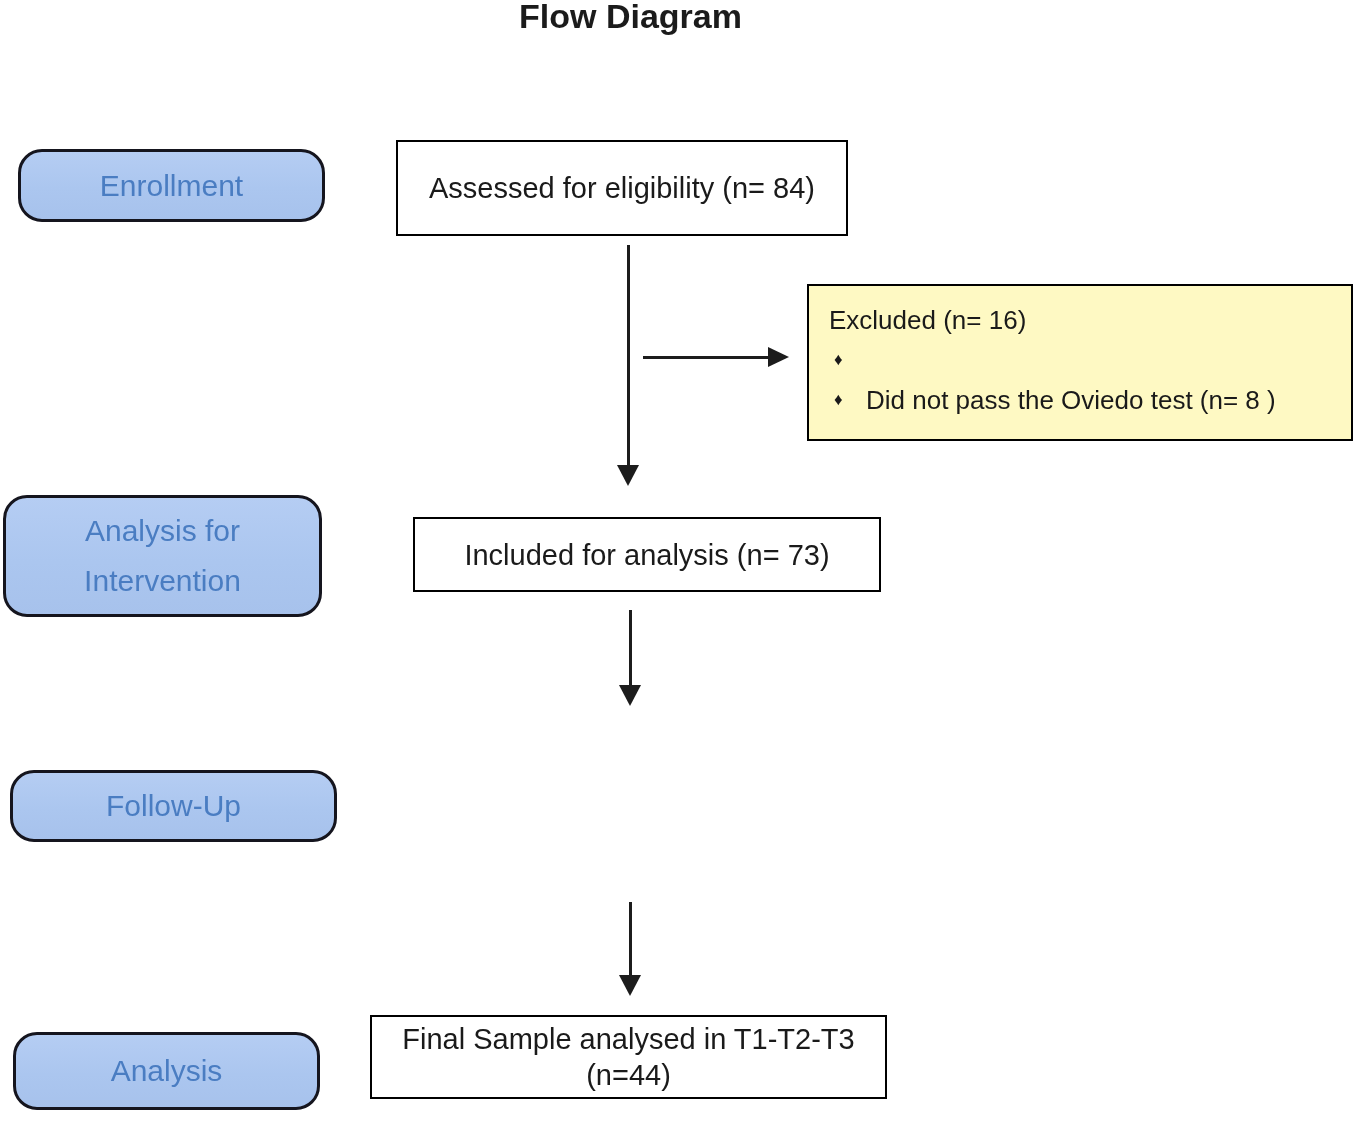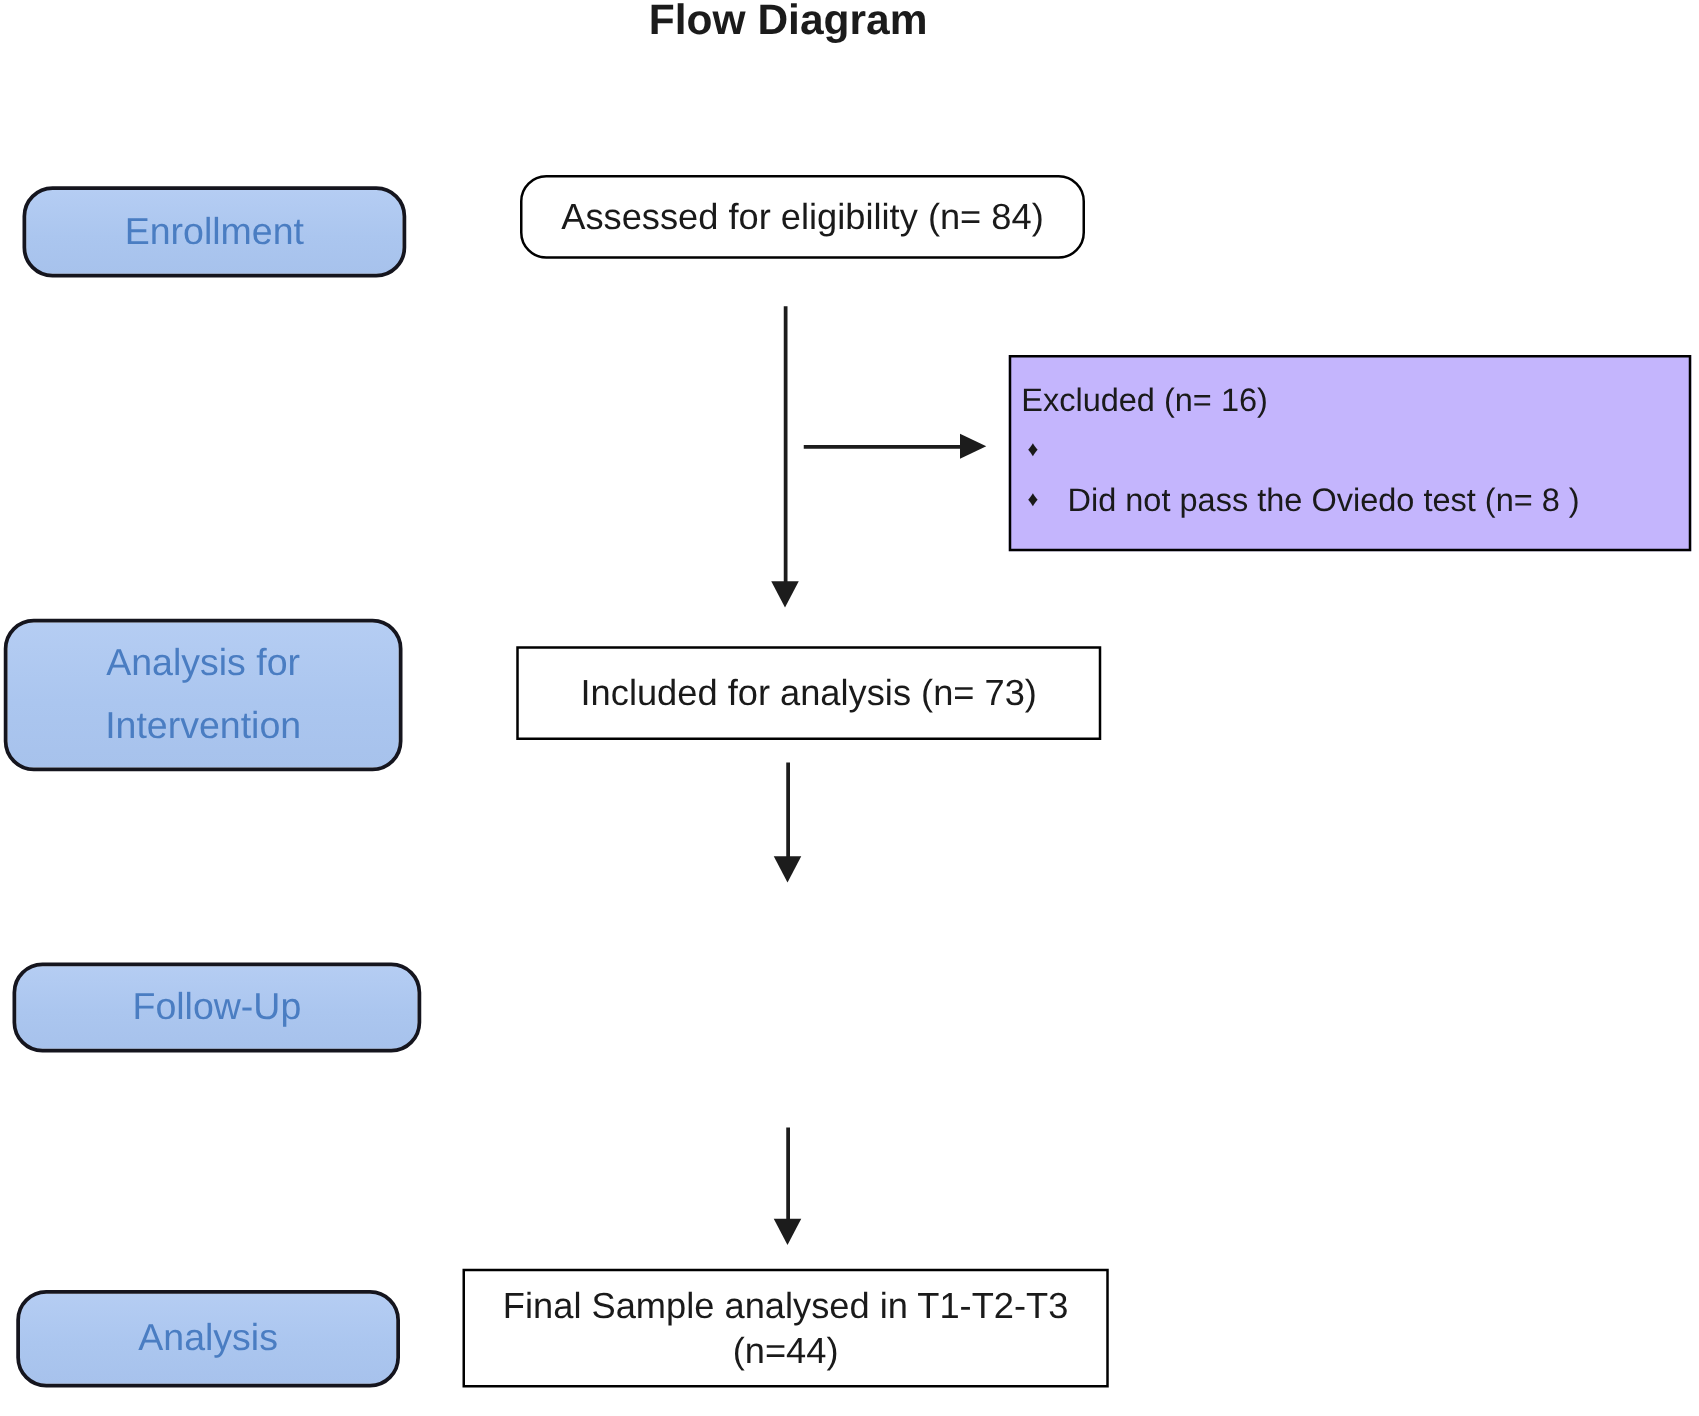--- a/index.html
+++ b/index.html
@@ -55,37 +55,37 @@
     border: 2.5px solid #000000;
     display: flex;
     align-items: center;
     justify-content: center;
     text-align: center;
     color: #1a1a1a;
     font-size: 29px;
     line-height: 36px;
   }
   .pbox span { white-space: pre-line; }
-  .box-assessed      { left: 416px; top: 140px;  width: 452px; height: 67px; border-radius: 21px;  }
+  .box-assessed      { left: 396px; top: 140px;  width: 452px; height: 96px;  }
   .box-included      { left: 413px; top: 517px;  width: 468px; height: 75px; justify-content: center;  }
   .box-notcompleted  { left: 405px; top: 737px;  width: 448px; height: 156px; }
-  .box-final         { left: 370px; top: 1015px; width: 517px; height: 95px; }
+  .box-final         { left: 370px; top: 1015px; width: 517px; height: 84px; }
 
   
   .box-excluded {
     position: absolute;
     box-sizing: border-box;
     left: 807px; top: 284px;
     width: 546px; height: 157px;
-    background: #c4b5fd;
+    background: #fef9c3;
     border: 2.5px solid #000000;
     color: #1a1a1a;
     font-size: 26px;
     line-height: 40px;
-    padding: 14px 6px 0 8px;
+    padding: 14px 6px 0 20px;
   }
   .ex-bullet { display: flex; }
   .diamond {
     flex: 0 0 32px;
     padding-left: 5px;
     font-size: 17px;
     line-height: 40px;
   }
 
   

